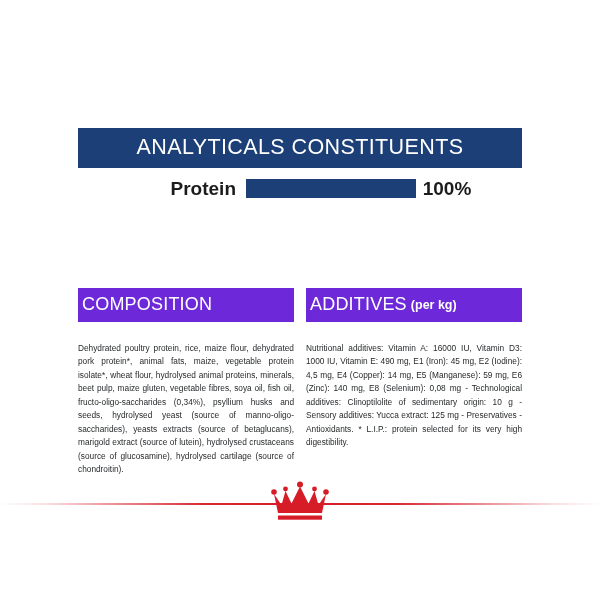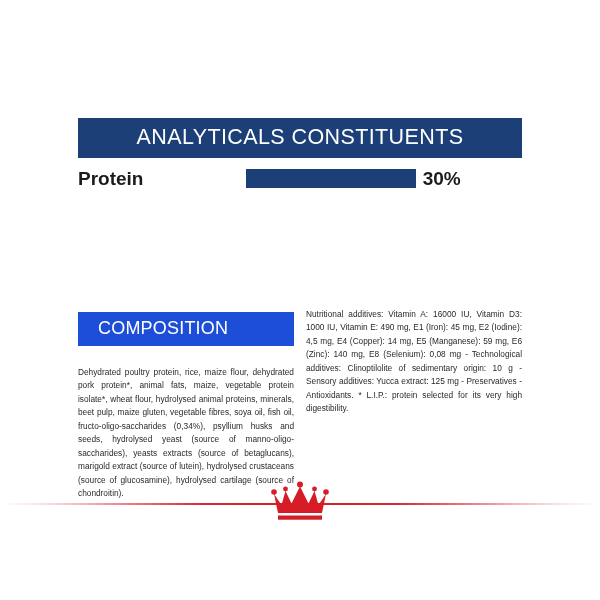--- a/index.html
+++ b/index.html
@@ -17,21 +17,21 @@
     width: 600px;
     height: 600px;
     background: #ffffff;
     overflow: hidden;
   }
 
   
   .analytics {
     position: absolute;
     left: 78px;
-    top: 118px;
+    top: 128px;
     width: 444px;
   }
 
   .analytics-header {
     background: #1b3f76;
     color: #ffffff;
     text-align: center;
     font-size: 21.5px;
     letter-spacing: 0.4px;
     padding: 7px 0 8px 0;
@@ -44,20 +44,21 @@
 
   .bar-row {
     display: flex;
     align-items: center;
     height: 27px;
     margin-bottom: 2px;
   }
 
   .bar-label {
     width: 168px;
+    text-align: right;
     padding-right: 10px;
     font-size: 19px;
     font-weight: bold;
     color: #1c1c1c;
     white-space: nowrap;
   }
 
   .bar-track {
     flex: 1;
     position: relative;
@@ -85,27 +86,26 @@
     left: 78px;
     top: 288px;
     width: 444px;
     display: flex;
     gap: 12px;
   }
 
   .panel { width: 216px; }
 
   .panel-header {
-    background: #1d4ed8;
+    background: #6d28d9;
     color: #ffffff;
-    padding: 6px 8px 7px 20px;
+    padding: 6px 8px 7px 4px;
     font-size: 18px;
     white-space: nowrap;
     overflow: hidden;
-    margin-top: 24px;
   }
 
   .panel-header .ph-main {
     font-weight: 400;
     letter-spacing: 0.2px;
   }
 
   .panel-header .ph-sub {
     font-size: 12.5px;
     font-weight: bold;
@@ -156,40 +156,43 @@
 
   <div class="analytics">
     <div class="analytics-header">ANALYTICALS CONSTITUENTS</div>
 
     <div class="bars">
 
       <div class="bar-row">
         <div class="bar-label">Protein</div>
         <div class="bar-track">
           <div class="bar-fill" style="width:61.5%"></div>
-          <div class="bar-value">30%</div>
+          <div class="bar-value">100%</div>
         </div>
       </div>
 
 
 
 
     </div>
   </div>
 
   <div class="panels">
 
     <div class="panel">
       <div class="panel-header">
         <span class="ph-main">COMPOSITION</span>
       </div>
       <div class="panel-body">Dehydrated poultry protein, rice, maize flour, dehydrated pork protein*, animal fats, maize, vegetable protein isolate*, wheat flour, hydrolysed animal proteins, minerals, beet pulp, maize gluten, vegetable fibres, soya oil, fish oil, fructo-oligo-saccharides (0,34%), psyllium husks and seeds, hydrolysed yeast (source of manno-oligo-saccharides), yeasts extracts (source of betaglucans), marigold extract (source of lutein), hydrolysed crustaceans (source of glucosamine), hydrolysed cartilage (source of chondroitin).</div>
     </div>
 
     <div class="panel">
+      <div class="panel-header">
+        <span class="ph-main">ADDITIVES</span><span class="ph-sub">(per kg)</span>
+      </div>
       <div class="panel-body">Nutritional additives: Vitamin A: 16000 IU, Vitamin D3: 1000 IU, Vitamin E: 490 mg, E1 (Iron): 45 mg, E2 (Iodine): 4,5 mg, E4 (Copper): 14 mg, E5 (Manganese): 59 mg, E6 (Zinc): 140 mg, E8 (Selenium): 0,08 mg - Technological additives: Clinoptilolite of sedimentary origin: 10 g - Sensory additives: Yucca extract: 125 mg - Preservatives - Antioxidants. * L.I.P.: protein selected for its very high digestibility.</div>
     </div>
 
   </div>
 
   <div class="footer-rule"></div>
 
   <div class="crown">
     <svg viewBox="0 0 58 44" width="58" height="44" aria-hidden="true">
       <g fill="#d61c27">

